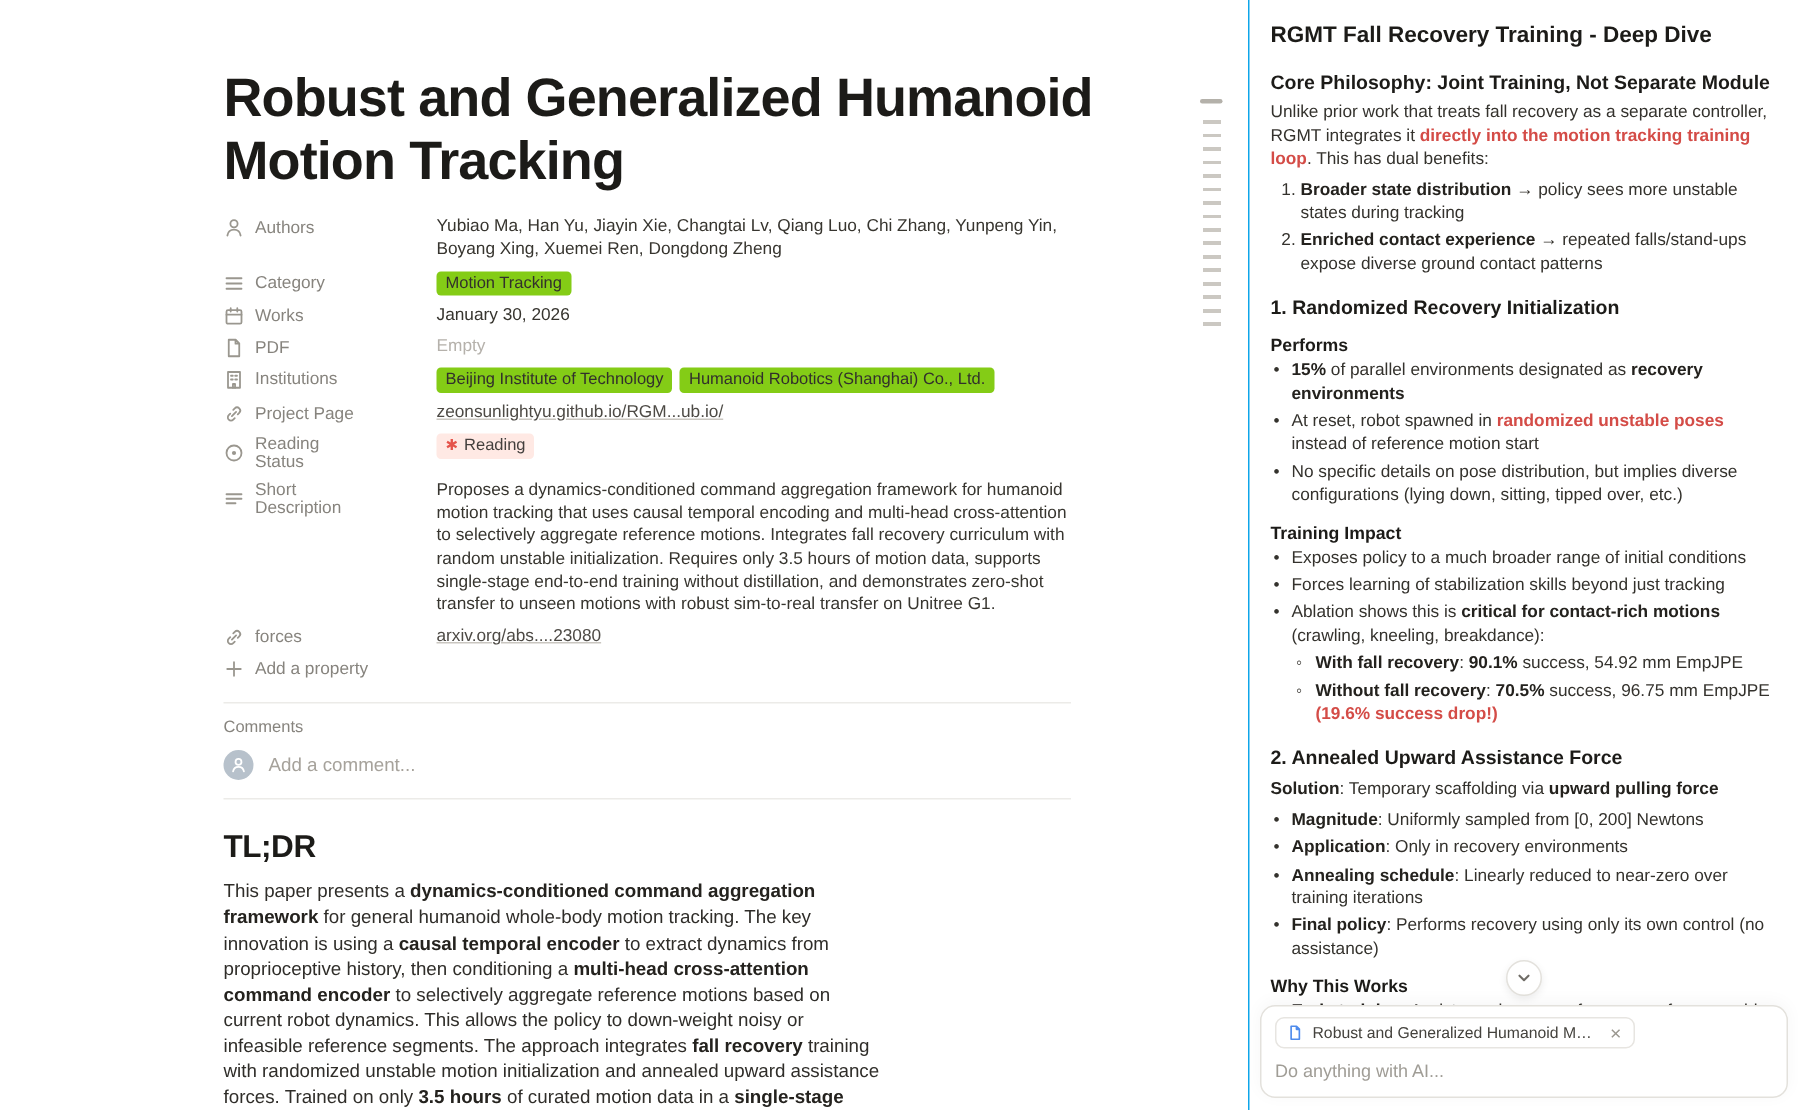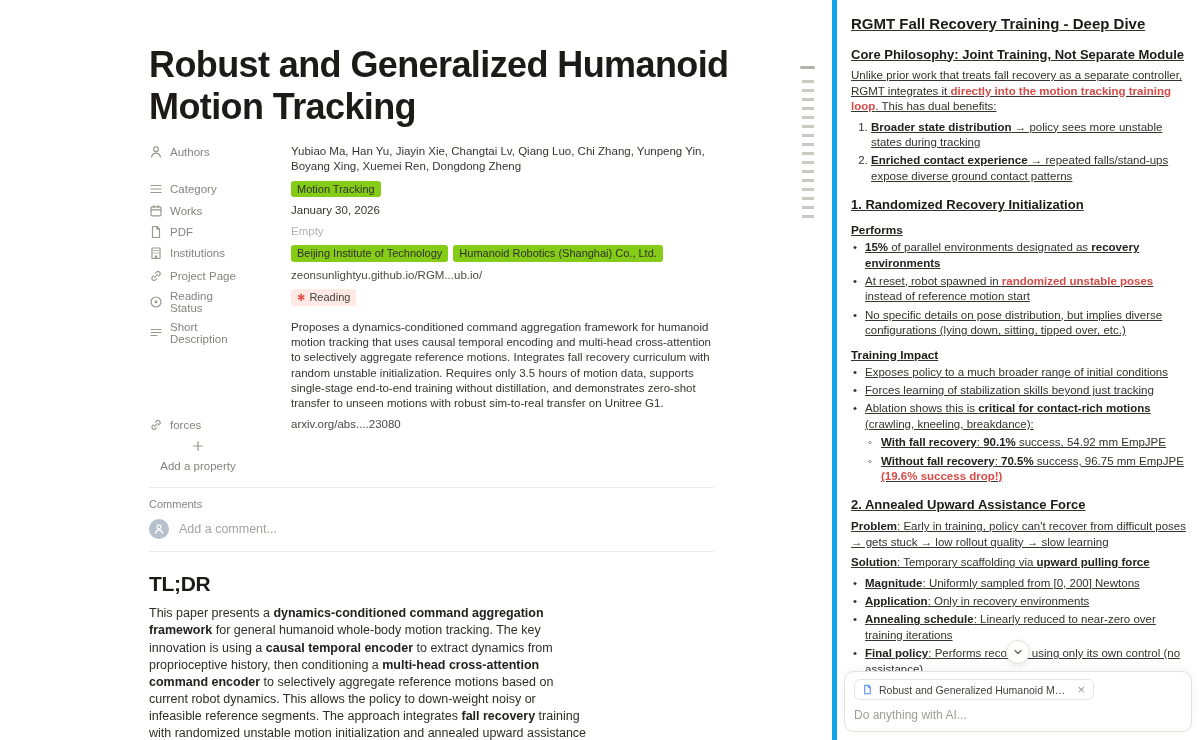--- a/index.html
+++ b/index.html
@@ -14,40 +14,40 @@
   .props { font-size:11.5px; }
   .prop-row { display:flex; align-items:flex-start; padding:3px 0; min-height:21px;gap:44px; }
   .prop-label { display:flex; align-items:center; gap:7px; flex:0 0 98px; color:#87847e; padding-top:1px; }
   .picon { width:14px; height:14px; display:inline-flex; flex:0 0 14px; }
   .picon svg { width:14px; height:14px; stroke:#9a978f; fill:none; stroke-width:1.2; stroke-linecap:round; stroke-linejoin:round; }
   .prop-value { width:430px; color:#37352f; line-height:1.32; }
   .chip { display:inline-block; background:#84cc16; border-radius:3px; padding:1px 6px; margin-right:5px; font-size:11px; color:#32302c; white-space:nowrap; }
   .chip-reading { background:#ffe9e4; color:#433f3d; }
   .chip-reading .star { color:#e5544b; margin-right:4px; font-size:10px; }
   .value-empty { color:#b5b1ab; }
-  .value-link { color:#4d4a45; text-decoration-color:#c9c6c0; cursor:pointer; }
+  .value-link { color:#4d4a45; text-decoration:underline; text-decoration-color:#c9c6c0; cursor:pointer; }
   .add-prop { color:#87847e; cursor:pointer; }
-  .add-prop .prop-label { color:#87847e;flex-direction:column; }
+  .add-prop .prop-label { color:#87847e; }
 
   .divider { height:1px; background:#ecebe8; width:565px; margin:12px 0 0; }
   .comments-label { font-size:11px; color:#87847e; margin:10px 0 9px; }
   .comment-row { display:flex; align-items:center; gap:10px; cursor:text; }
   .avatar { width:20px; height:20px; border-radius:50%; background:#b7c1cb; display:flex; align-items:center; justify-content:center; flex:0 0 20px; }
   .avatar svg { width:12px; height:12px; stroke:#fff; fill:none; stroke-width:1.4; stroke-linecap:round; }
   .comment-placeholder { font-size:12.5px; color:#a6a29b; }
 
   .h2-left { font-size:21px; font-weight:700; color:#1c1b18; margin:20px 0 9px; letter-spacing:-0.3px; }
   .body-text { font-size:12.5px; line-height:1.37; width:442px; color:#2f2d29; }
 
   .minimize-btn { position:absolute; top:66px; right:17px; width:15px; height:3px; background:#b4b1aa; border-radius:2px; cursor:pointer; }
   .outline-strip { position:absolute; top:80px; right:18px; width:12px; height:142px; cursor:pointer;
     background:repeating-linear-gradient(to bottom,#cbc8c2 0 2.5px,transparent 2.5px 9px); }
 
   
-  .right-pane { position:relative; width:367px; height:740px; border-left:5px solid #0ea5e9; overflow:hidden; background:#fff; flex:0 0 367px;text-decoration:underline; }
+  .right-pane { position:relative; width:367px; height:740px; border-left:1px solid #0ea5e9; overflow:hidden; background:#fff; flex:0 0 367px; }
   .notes { padding:10px 12px 90px 14px; }
   .blk-h1 { font-size:15px; font-weight:700; color:#1c1b18; margin:4px 0 10px; line-height:1.3; }
   .blk-h2 { font-size:13px; font-weight:700; color:#1c1b18; margin:13px 0 5px; line-height:1.3; }
   .blk-h3 { font-size:11.8px; font-weight:700; color:#1c1b18; margin:9px 0 3px; }
   .blk-p  { font-size:11.5px; line-height:1.34; margin:3px 0 5px; color:#34322d; }
   .blk-ol { margin:2px 0 2px 20px; font-size:11.5px; line-height:1.34; color:#34322d; }
   .blk-ol li { margin:3px 0; }
   .blk-ul, .blk-ul2 { list-style:none; margin:2px 0; font-size:11.5px; line-height:1.34; color:#34322d; }
   .blk-ul li { position:relative; padding-left:14px; margin:3px 0; }
   .blk-ul li::before { content:"•"; position:absolute; left:2px; }
@@ -260,21 +260,20 @@
       <ul class="blk-ul">
         <li><span>Exposes policy to a much broader range of initial conditions</span></li>
         <li><span>Forces learning of stabilization skills beyond just tracking</span></li>
         <li><span>Ablation shows this is </span><span class="seg-b">critical for contact-rich motions</span><span> (crawling, kneeling, breakdance):</span></li>
       </ul>
       <ul class="blk-ul2">
         <li><span class="seg-b">With fall recovery</span><span>: </span><span class="seg-b">90.1%</span><span> success, 54.92 mm EmpJPE</span></li>
         <li><span class="seg-b">Without fall recovery</span><span>: </span><span class="seg-b">70.5%</span><span> success, 96.75 mm EmpJPE </span><span class="seg-br">(19.6% success drop!)</span></li>
       </ul>
       <div class="blk-h2"><span>2. Annealed Upward Assistance Force</span></div>
-      <div class="blk-p"><span class="seg-b">Problem</span><span>: Early in training, policy can't recover from difficult poses → gets stuck → low rollout quality → slow learning</span></div>
       <div class="blk-p"><span class="seg-b">Solution</span><span>: Temporary scaffolding via </span><span class="seg-b">upward pulling force</span></div>
       <ul class="blk-ul">
         <li><span class="seg-b">Magnitude</span><span>: Uniformly sampled from [0, 200] Newtons</span></li>
         <li><span class="seg-b">Application</span><span>: Only in recovery environments</span></li>
         <li><span class="seg-b">Annealing schedule</span><span>: Linearly reduced to near-zero over training iterations</span></li>
         <li><span class="seg-b">Final policy</span><span>: Performs recovery using only its own control (no assistance)</span></li>
       </ul>
       <div class="blk-h3"><span>Why This Works</span></div>
       <ul class="blk-ul">
         <li><span class="seg-b">Early training</span><span>: Assistance increases frequency of recoverable states → more useful gradients</span></li>

